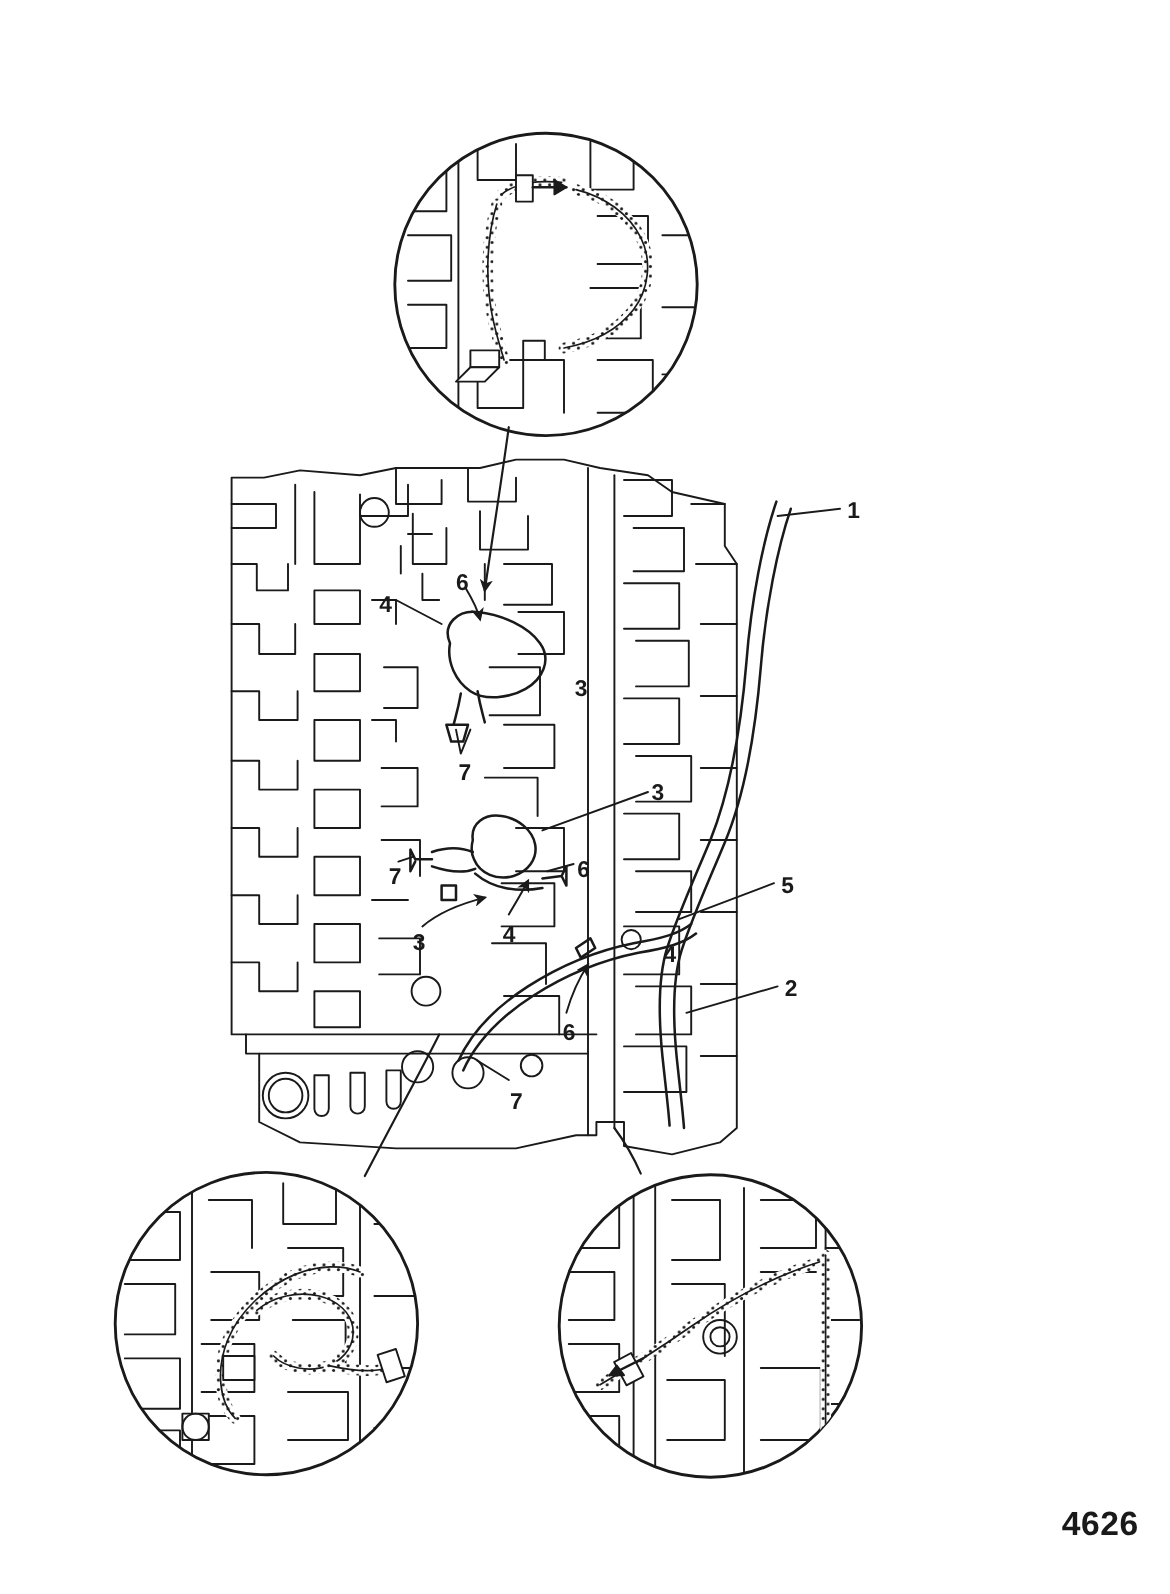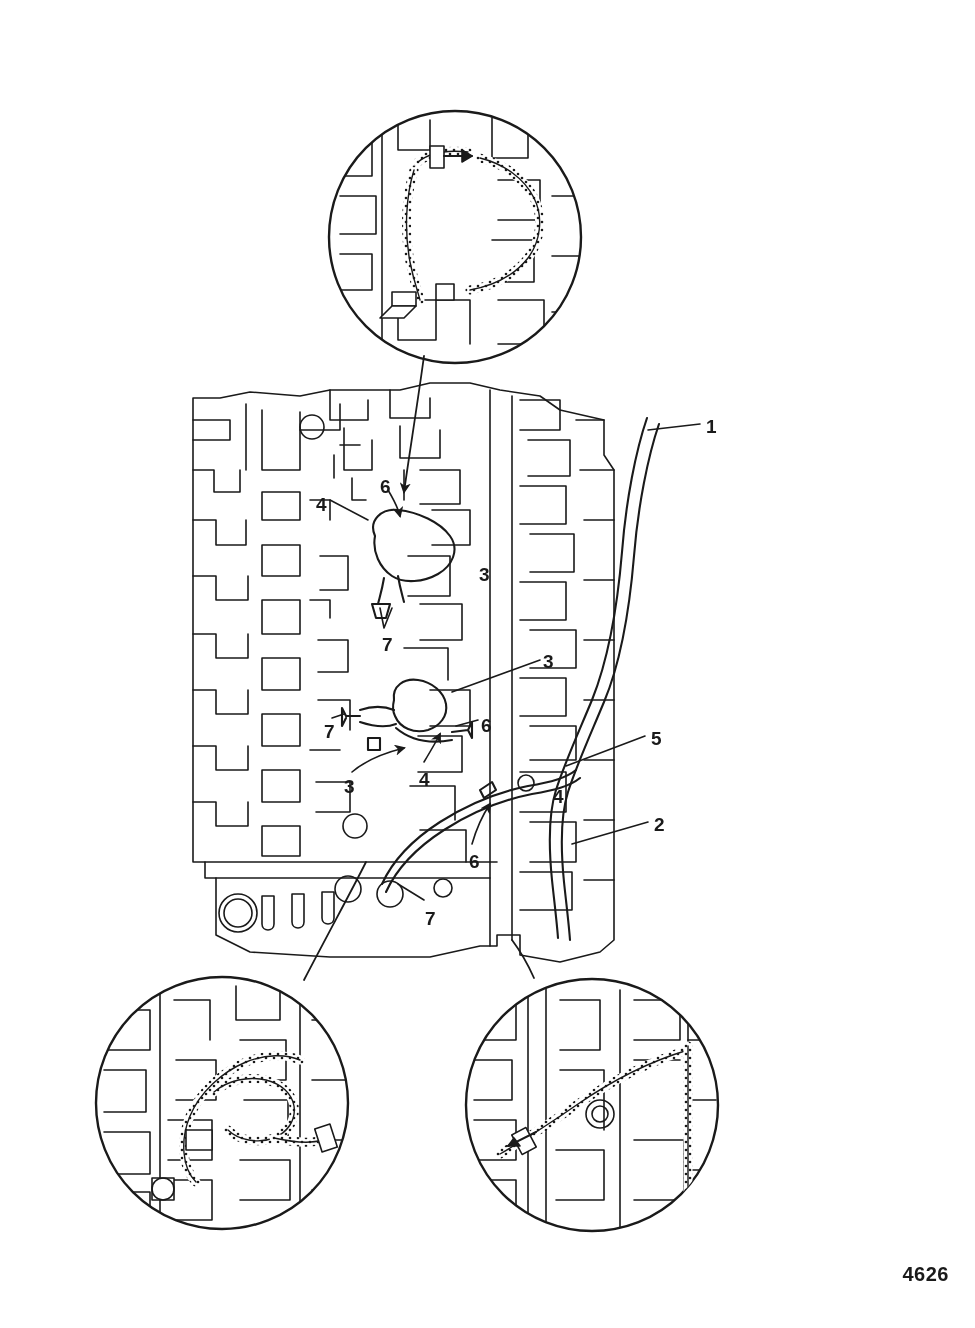--- a/index.html
+++ b/index.html
@@ -28,21 +28,21 @@
     font-weight: bold;
     color: #1a1a1a;
     line-height: 1;
     user-select: none;
   }
   #figure-number {
     position: absolute;
     right: 26px;
     bottom: 42px;
     font-family: "Liberation Sans", sans-serif;
-    font-size: 20px;
+    font-size: 28px;
     font-weight: bold;
     color: #1a1a1a;
     letter-spacing: 0.5px;
   }
   svg { display: block; }
 </style>
 </head>
 <body>
 
 <div id="diagram-root">

